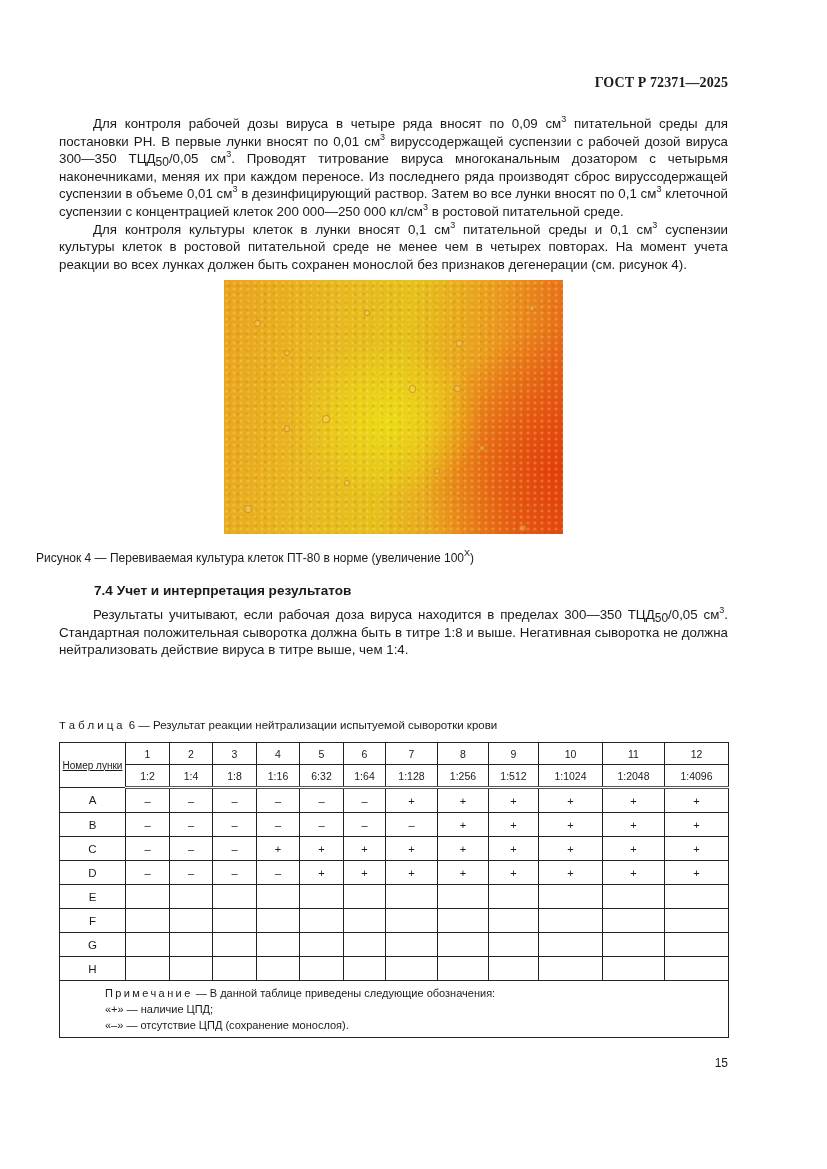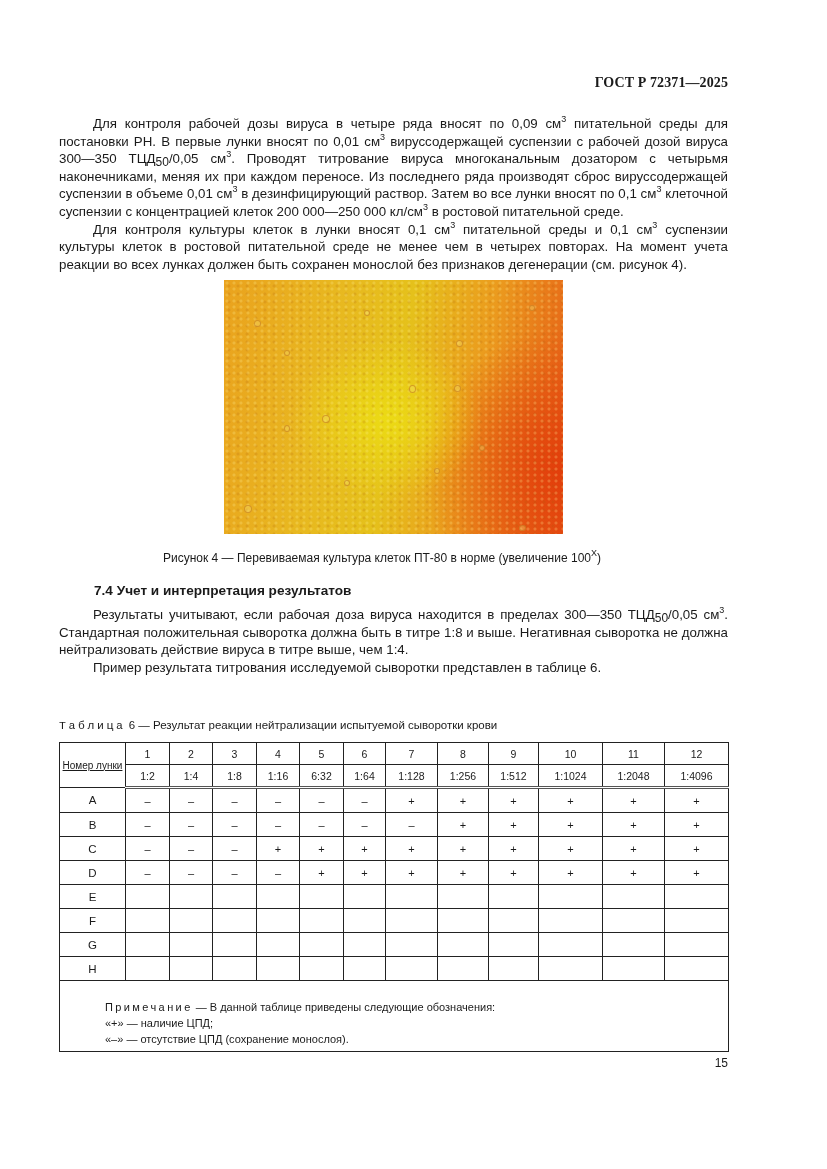--- a/index.html
+++ b/index.html
@@ -28,23 +28,22 @@
     }
     .figure .speck { position: absolute; border-radius: 50%; border: 1px solid rgba(190,110,20,0.55); background: rgba(250,230,120,0.35); }
     .figure .tex {
       position: absolute; inset: 0;
       background-image:
         radial-gradient(circle at 3px 3px, rgba(255,240,150,0.25) 1px, transparent 2px),
         radial-gradient(circle at 5px 6px, rgba(170,90,10,0.18) 1px, transparent 2px);
       background-size: 7px 6px, 9px 8px;
     }
     .caption {
-      position: absolute; left: 0; width: 680px; top: 551px; text-align: center;
+      position: absolute; left: 0; width: 680px; top: 551px; 
       font-size: 12px;
-      margin-left: 24px;
     }
     .caption span.inner { display: inline-block; margin-left: 36px; }
     .section-title {
       position: absolute; left: 94px; top: 583px; font-weight: bold; font-size: 13.6px;
     }
     .table-title {
       position: absolute; left: 59px; top: 719px; font-size: 11.5px;
     }
     .table-title .spaced { letter-spacing: 2.6px; font-family: Liberation Mono, monospace; }
     table.results {
@@ -52,21 +51,21 @@
       border-collapse: collapse; font-size: 10.5px; table-layout: fixed;
     }
     table.results td {
       border: 1px solid #222; text-align: center; padding: 0; height: 23px;
     }
     table.results td.rowlabel { font-size: 11.5px; }
     table.results tr.hdr2 td { border-bottom: 3px double #555; }
     table.results td.numhdr { height: 21px; font-size: 10.5px; }
     table.results td.label-cell { font-size: 10px; line-height: 13px; text-decoration: underline; }
     table.results td.note {
-      text-align: left; padding: 18px 0 4px 45px; height: auto; font-size: 11px; line-height: 16px;
+      text-align: left; padding: 4px 0 4px 45px; height: auto; font-size: 11px; line-height: 16px;
     }
     table.results td.note .spaced { letter-spacing: 2.4px; }
     table.results td.sign { font-size: 11px; }
     .page-num { position: absolute; right: 99px; top: 1056px; font-size: 12px; }
   </style>
 </head>
 <body>
 
 <div class="header-code">ГОСТ Р 72371—2025</div>
 
@@ -100,21 +99,20 @@
 <div class="caption">
   <span class="inner"><span>Рисунок 4 — Перевиваемая культура клеток ПТ-80 в норме (увеличение 100</span><sup>Х</sup><span>)</span></span>
 </div>
 
 <div class="section-title">7.4 Учет и интерпретация результатов</div>
 
 <div class="para" style="top:606px;">
   <p>
     <span>Результаты учитывают, если рабочая доза вируса находится в пределах 300—350 ТЦД</span><sub>50</sub><span>/0,05 см</span><sup>3</sup><span>. Стандартная положительная сыворотка должна быть в титре 1:8 и выше. Негативная сыворотка не должна нейтрализовать действие вируса в титре выше, чем 1:4.</span>
   </p>
-  <p>Пример результата титрования исследуемой сыворотки представлен в таблице 6.</p>
 </div>
 
 <div class="table-title">
   <span class="spaced">Таблица</span><span> 6 — Результат реакции нейтрализации испытуемой сыворотки крови</span>
 </div>
 
 <table class="results">
   <colgroup>
     <col style="width:66px">
       <col style="width:44px">

